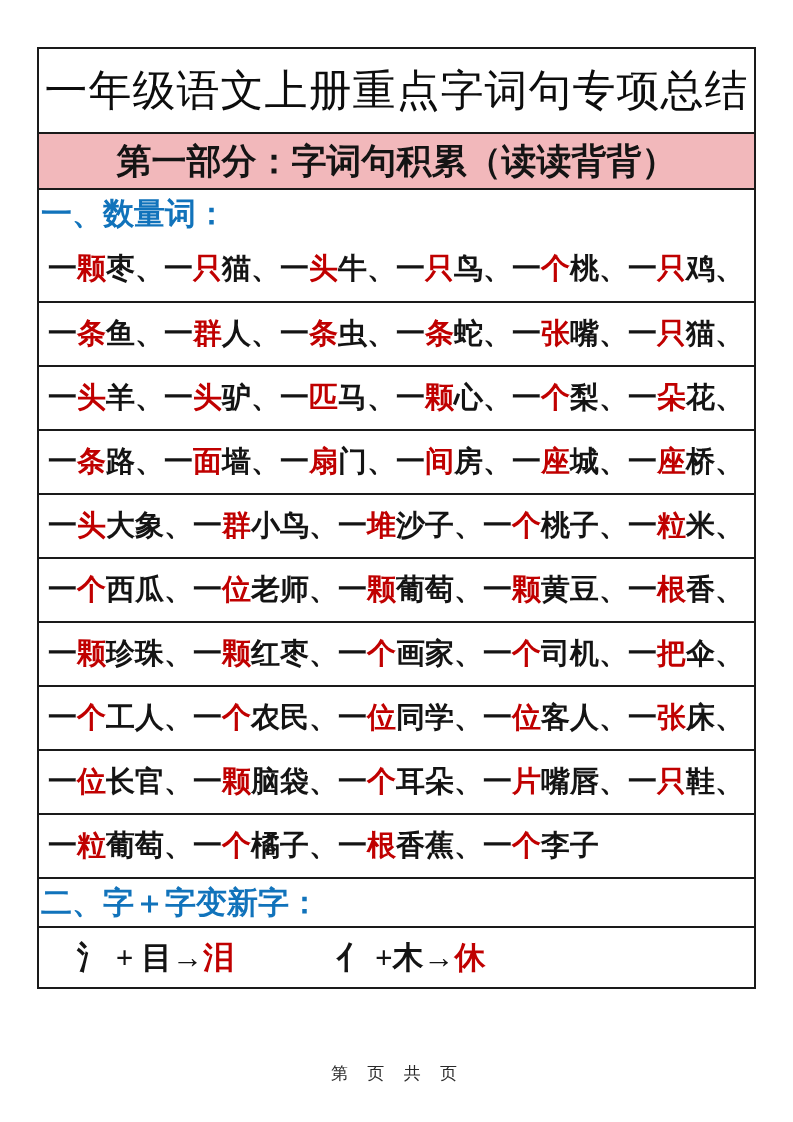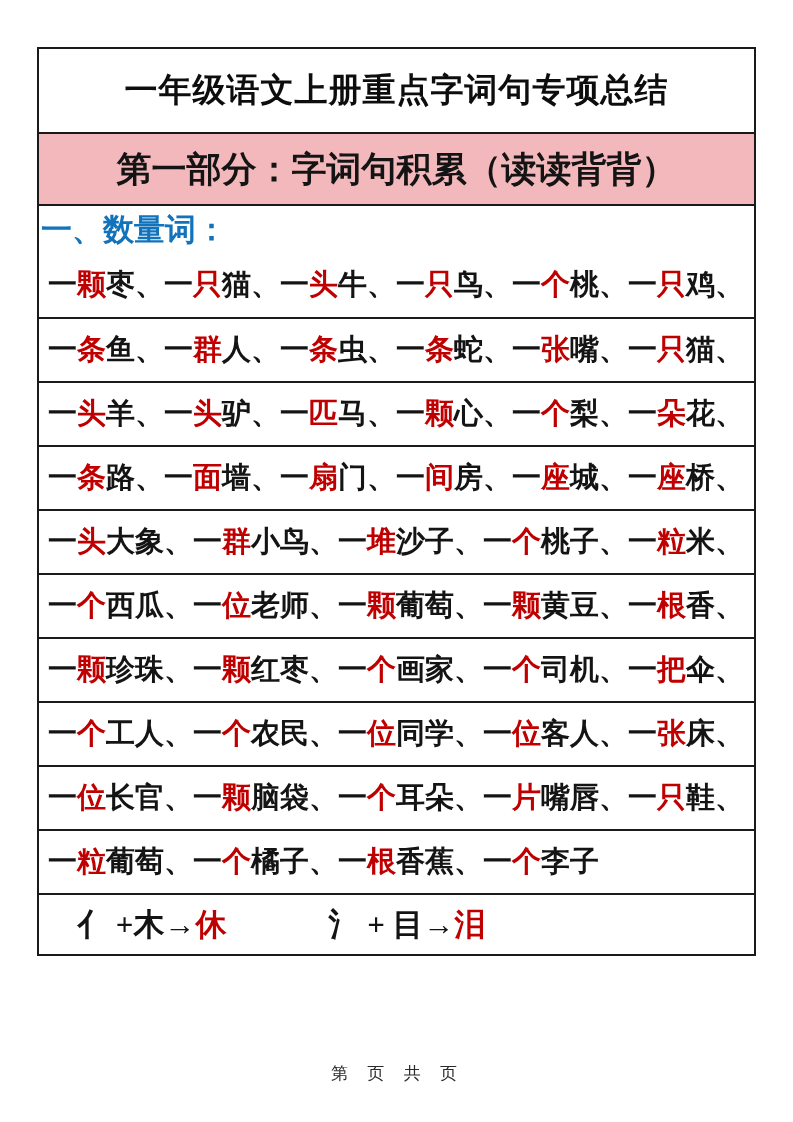--- a/index.html
+++ b/index.html
@@ -30,28 +30,28 @@
     display: flex;
     align-items: center;
   }
   .row:first-child { border-top: none; }
 
   .title-row {
     height: 83px;
     justify-content: center;
   }
   .title-text {
-    font-size: 33px;
-    font-weight: bold;
+    font-size: 43px;
+    font-weight: normal;
     color: #0d0d0d;
     letter-spacing: 1px;
     white-space: nowrap;
   }
   .banner-row {
-    height: 72px;
+    height: 56px;
     justify-content: center;
     background: #f2b8bb;
   }
   .banner-text {
     font-size: 35px;
     font-weight: bold;
     color: #141414;
     white-space: nowrap;
   }
   .heading-row {
@@ -294,22 +294,25 @@
           <span>橘子、</span>
           <span>一</span>
           <span class="hl">根</span>
           <span>香蕉、</span>
           <span>一</span>
           <span class="hl">个</span>
           <span>李子</span>
         </div>
       </div>
 
+    <div class="row heading-row">
+      <span class="heading-text">二、字＋字变新字：</span>
+    </div>
 
     <div class="row combos-row">
+        <span class="combo"><span>氵 + 目→</span><span class="result">泪</span></span>
         <span class="combo"><span>亻 +木→</span><span class="result">休</span></span>
-        <span class="combo"><span>氵 + 目→</span><span class="result">泪</span></span>
       </div>
 
   </div>
 
   <div class="footer">第 页 共 页</div>
 </div>
 
 </body></html>

